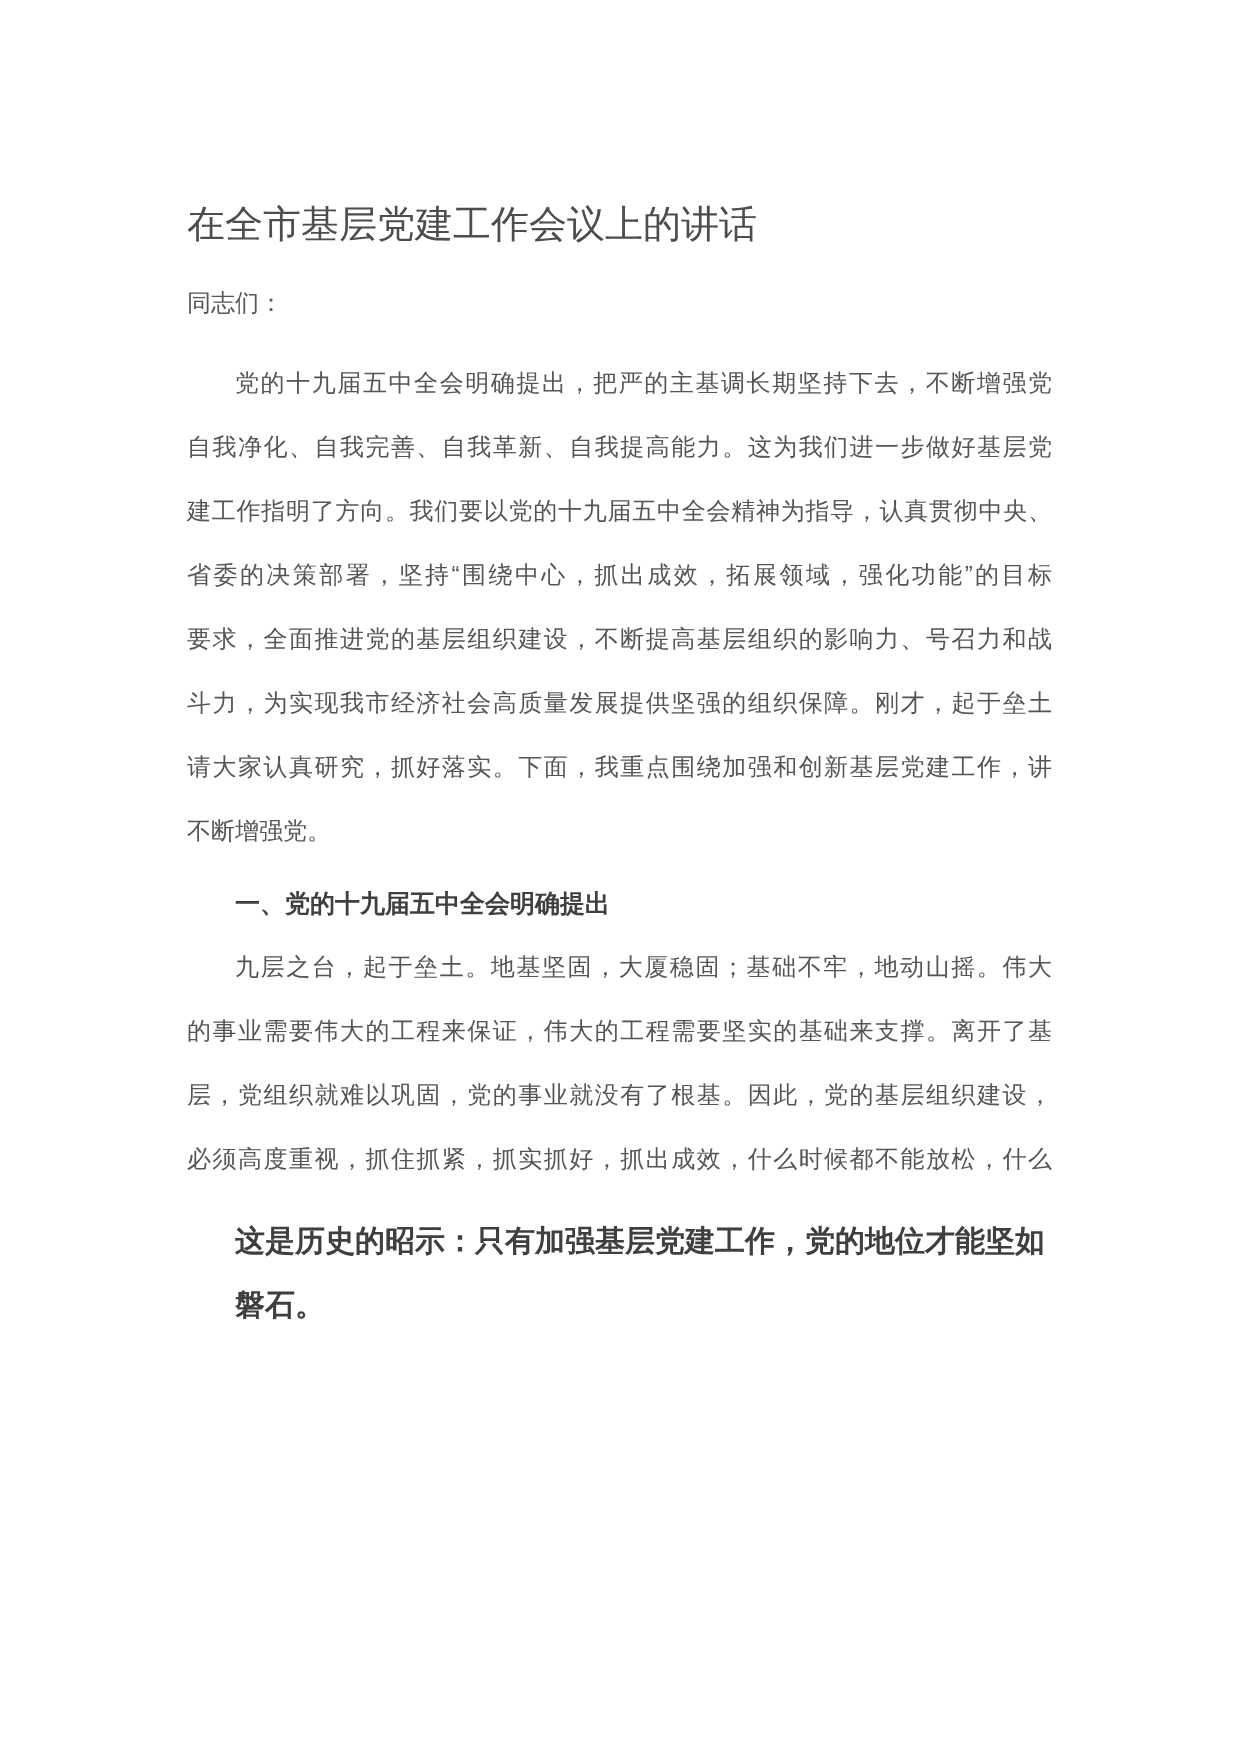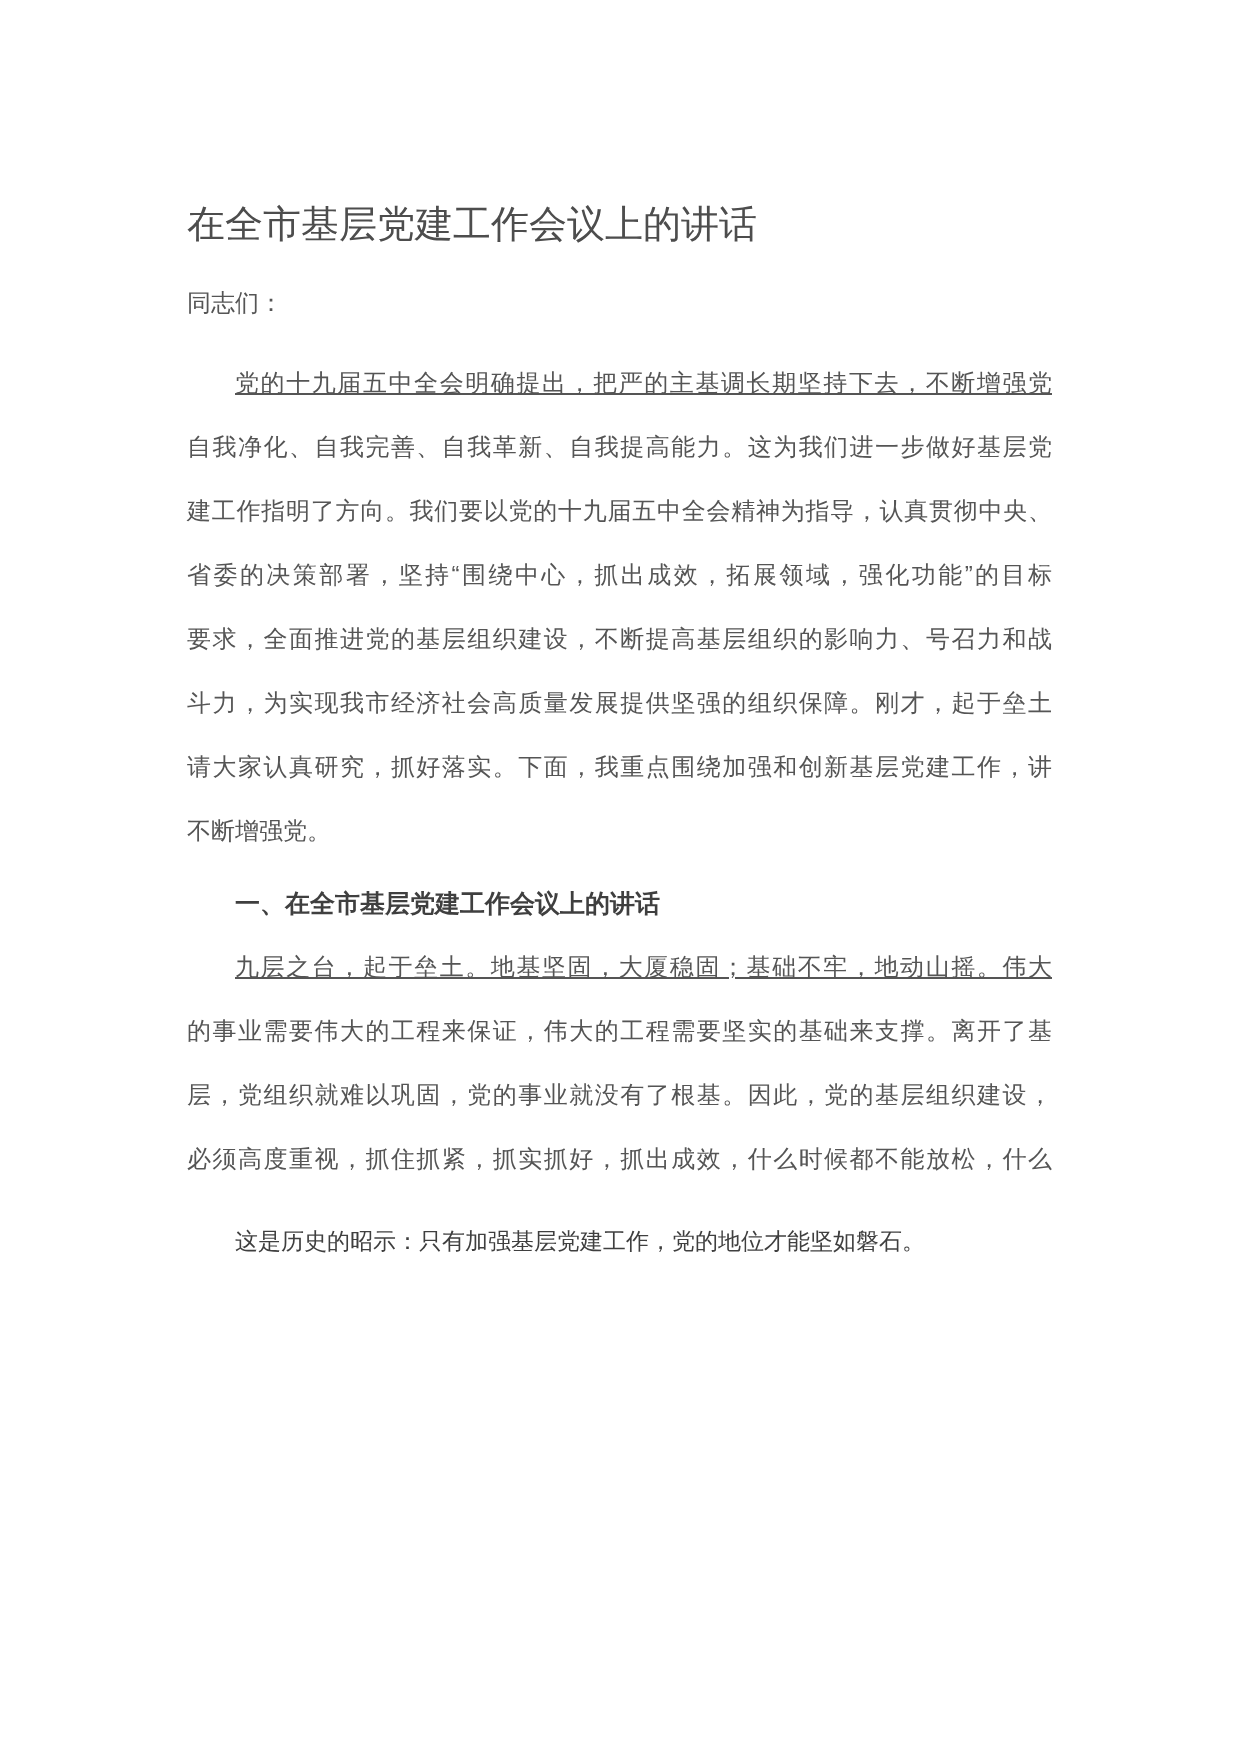--- a/index.html
+++ b/index.html
@@ -39,39 +39,38 @@
   .para-section {
     margin-top: 0;
   }
   .doc-line {
     text-align: justify;
     text-align-last: justify;
     text-justify: inter-ideograph;
   }
   .doc-line.first {
     text-indent: 48px;
-    text-decoration: underline;
   }
   .doc-line.last {
     text-align-last: left;
   }
   .section-heading {
     margin-top: 8px;
     padding-left: 48px;
     font-size: 25px;
     line-height: 64px;
     font-weight: 700;
     color: var(--bold-color, #3f3f3f);
   }
   .emphasis {
     margin-top: 18px;
     padding-left: 48px;
-    font-size: 23px;
+    font-size: 30px;
     line-height: 64px;
-    font-weight: 400;
+    font-weight: 700;
     color: var(--bold-color, #3f3f3f);
   }
 </style>
 </head>
 <body>
 
 <div class="page">
   <h1 class="doc-title" style="margin:0;">在全市基层党建工作会议上的讲话</h1>
 
   <div class="body-text salutation">同志们：</div>
@@ -80,21 +79,21 @@
       <div class="doc-line first">党的十九届五中全会明确提出，把严的主基调长期坚持下去，不断增强党</div>
       <div class="doc-line">自我净化、自我完善、自我革新、自我提高能力。这为我们进一步做好基层党</div>
       <div class="doc-line">建工作指明了方向。我们要以党的十九届五中全会精神为指导，认真贯彻中央、</div>
       <div class="doc-line">省委的决策部署，坚持“围绕中心，抓出成效，拓展领域，强化功能”的目标</div>
       <div class="doc-line">要求，全面推进党的基层组织建设，不断提高基层组织的影响力、号召力和战</div>
       <div class="doc-line">斗力，为实现我市经济社会高质量发展提供坚强的组织保障。刚才，起于垒土</div>
       <div class="doc-line">请大家认真研究，抓好落实。下面，我重点围绕加强和创新基层党建工作，讲</div>
       <div class="doc-line last">不断增强党。</div>
     </div>
 
-  <div class="section-heading">一、在全市基层党建工作会议上的讲话</div>
+  <div class="section-heading">一、党的十九届五中全会明确提出</div>
 
   <div class="body-text para-section">
       <div class="doc-line first">九层之台，起于垒土。地基坚固，大厦稳固；基础不牢，地动山摇。伟大</div>
       <div class="doc-line">的事业需要伟大的工程来保证，伟大的工程需要坚实的基础来支撑。离开了基</div>
       <div class="doc-line">层，党组织就难以巩固，党的事业就没有了根基。因此，党的基层组织建设，</div>
       <div class="doc-line">必须高度重视，抓住抓紧，抓实抓好，抓出成效，什么时候都不能放松，什么</div>
     </div>
 
   <div class="emphasis">这是历史的昭示：只有加强基层党建工作，党的地位才能坚如磐石。</div>
 </div>

